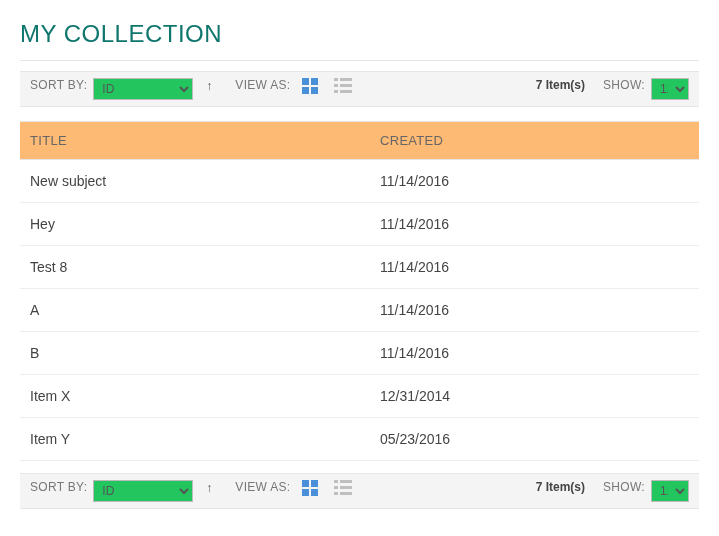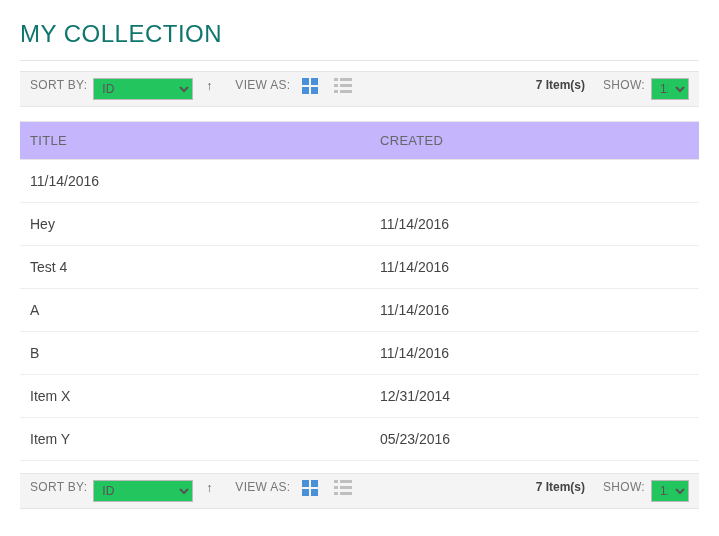--- a/index.html
+++ b/index.html
@@ -71,21 +71,21 @@
       linear-gradient(#bfbfbf,#bfbfbf) 6px 6px/14px 3px no-repeat,
       linear-gradient(#bfbfbf,#bfbfbf) 0 12px/4px 3px no-repeat,
       linear-gradient(#bfbfbf,#bfbfbf) 6px 12px/14px 3px no-repeat;
   }
   .spacer { flex: 1; }
   .item-count { color: #444; font-size: 12px; margin-right: 18px; }
   .item-count b { font-weight: 700; margin-top: 25px; }
   .table { margin-top: 14px; margin-bottom: 10px; }
   .table-head {
     display: flex;
-    background: #c4b5fd;
+    background: #fdba74;
     border-top: 1px solid #e5e5e5;
     border-bottom: 1px solid #e5e5e5;
     font-size: 13px;
     color: #666;
     letter-spacing: 0.3px;
     padding: 11px 10px;
   }
   .col-title { flex: 0 0 350px; }
   .col-created { flex: 1; }
   .table-row {
@@ -121,28 +121,29 @@
   </select>
 </div>
 
 <div class="table">
   <div class="table-head">
     <div class="col-title">TITLE</div>
     <div class="col-created">CREATED</div>
   </div>
   <div id="rows">
       <div class="table-row">
+        <div class="col-title">New subject</div>
         <div class="col-created">11/14/2016</div>
       </div>
       <div class="table-row">
         <div class="col-title">Hey</div>
         <div class="col-created">11/14/2016</div>
       </div>
       <div class="table-row">
-        <div class="col-title">Test 4</div>
+        <div class="col-title">Test 8</div>
         <div class="col-created">11/14/2016</div>
       </div>
       <div class="table-row">
         <div class="col-title">A</div>
         <div class="col-created">11/14/2016</div>
       </div>
       <div class="table-row">
         <div class="col-title">B</div>
         <div class="col-created">11/14/2016</div>
       </div>

